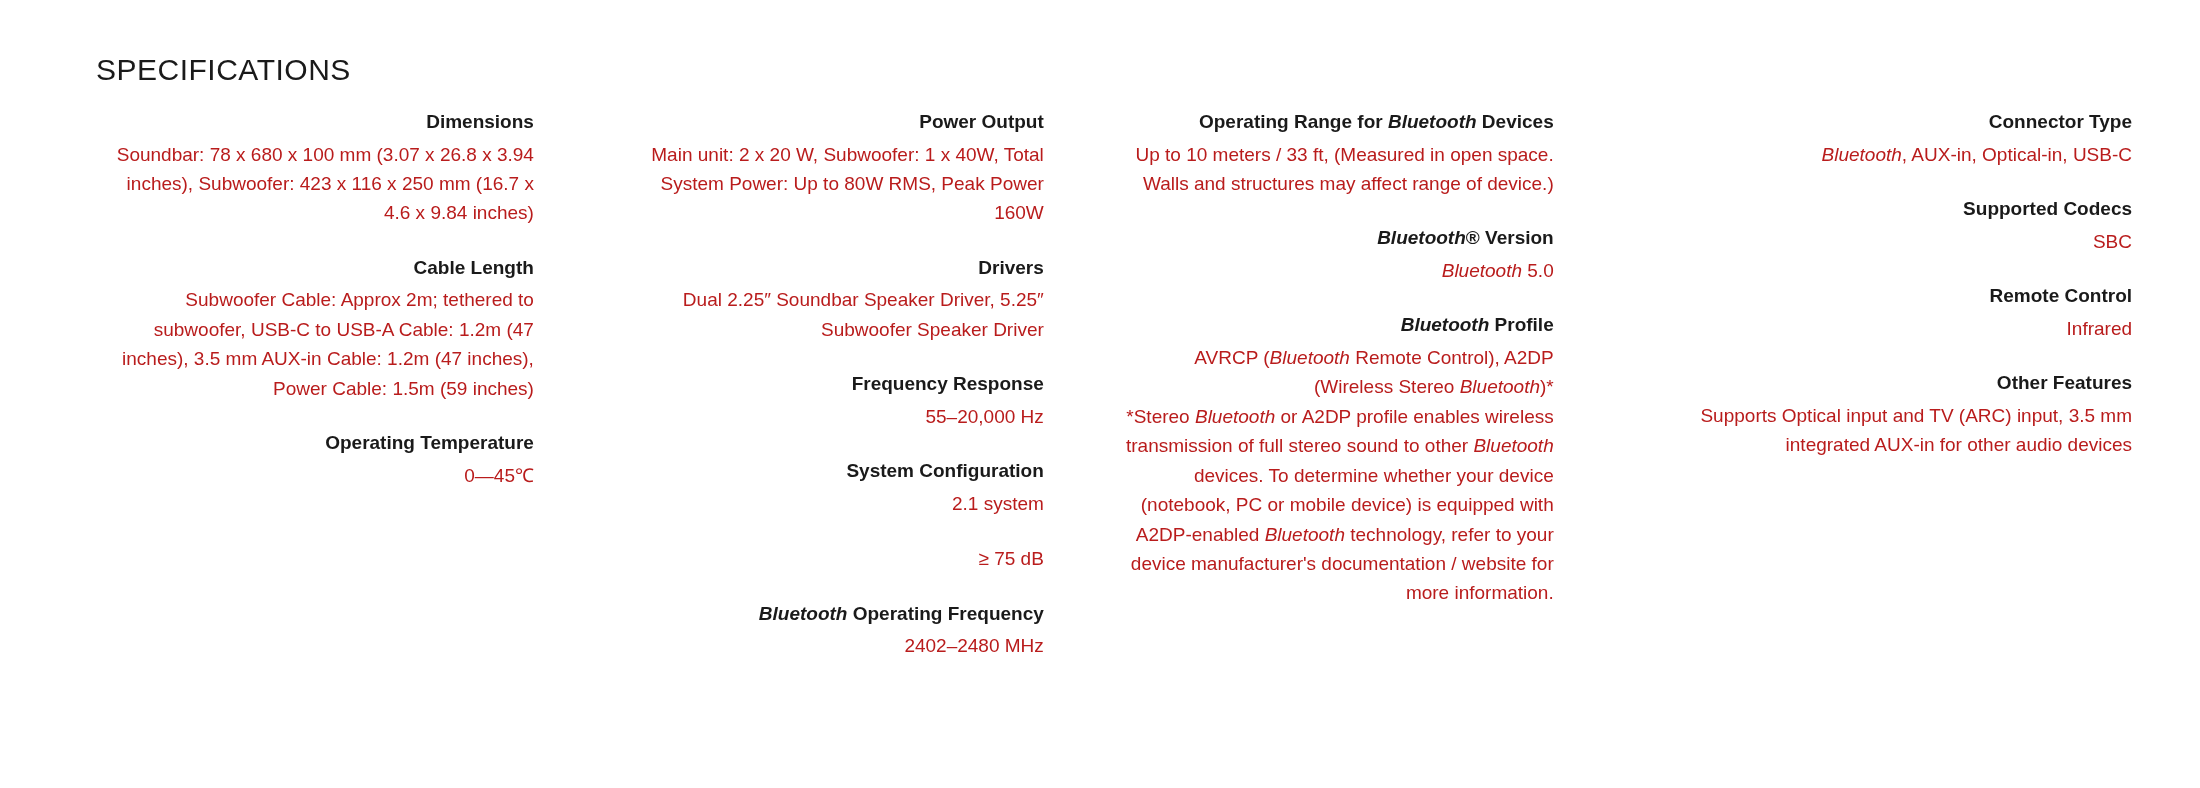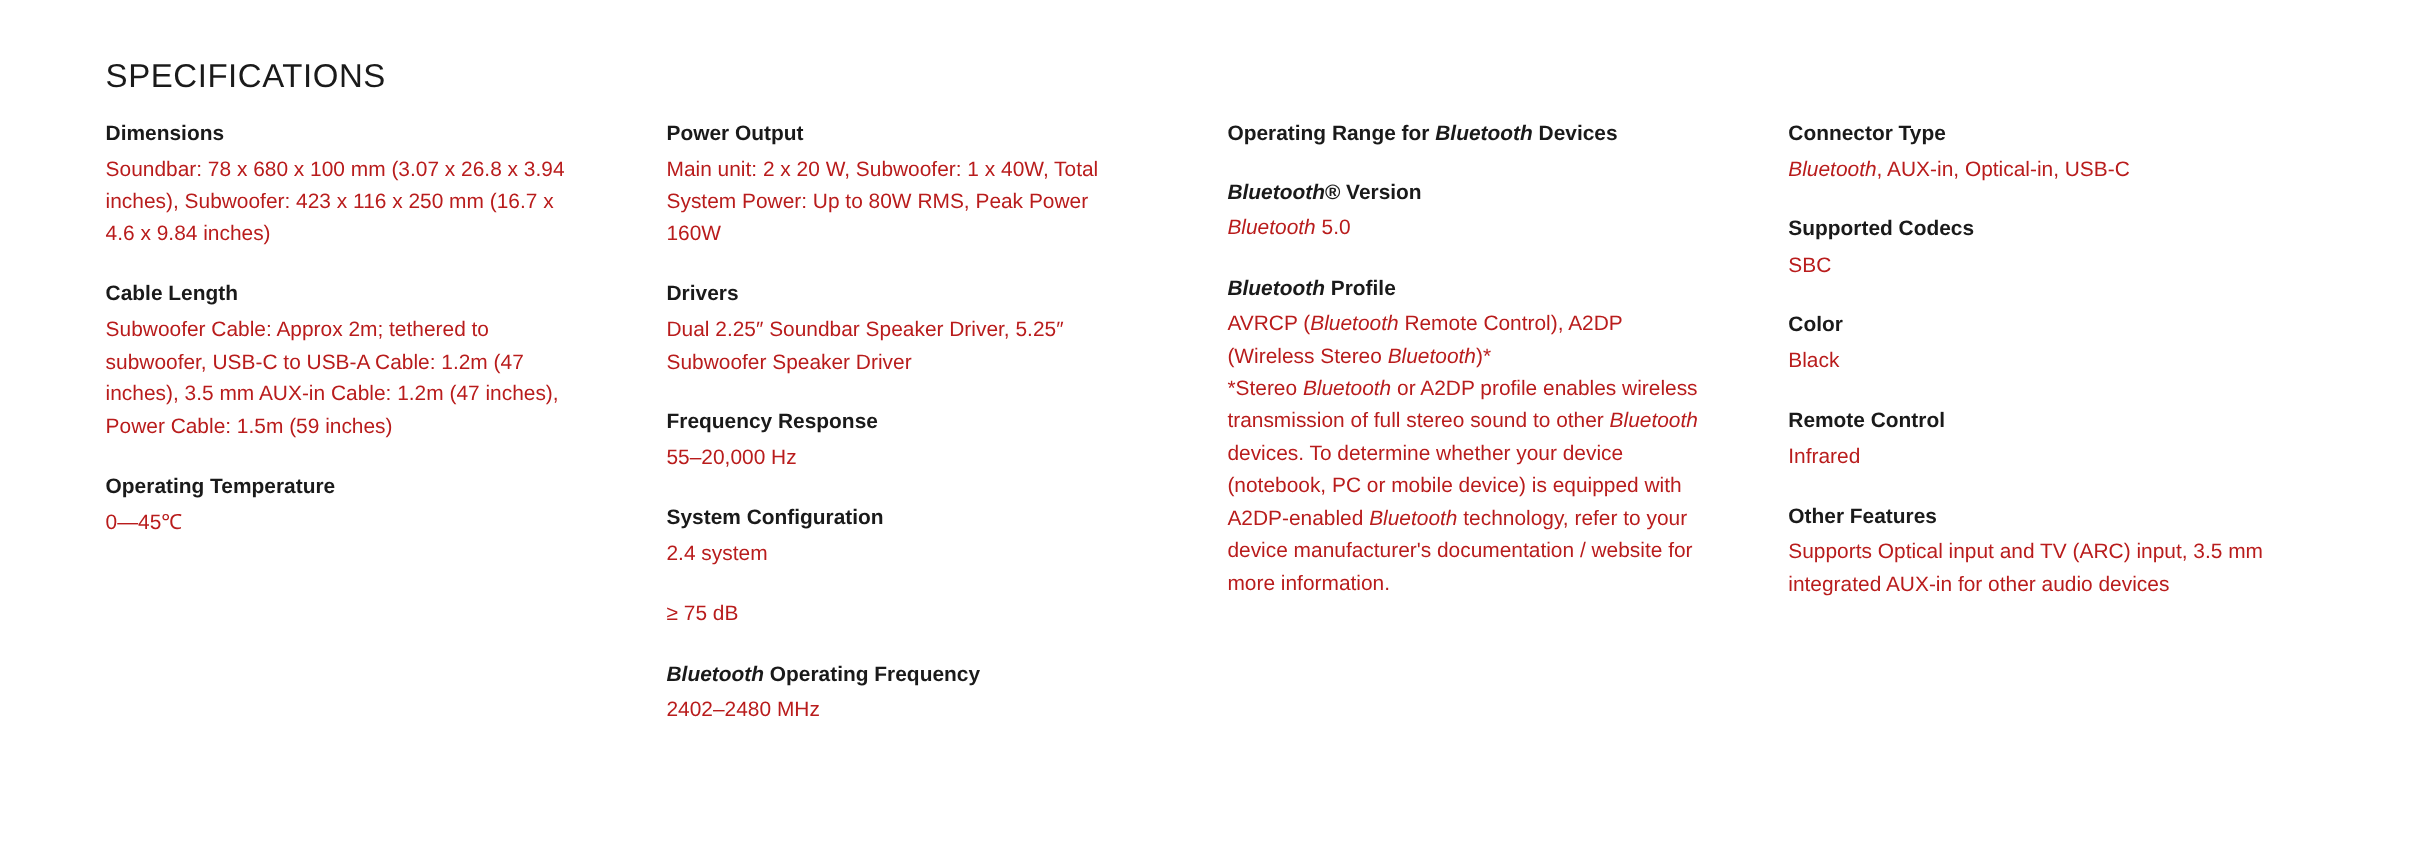--- a/index.html
+++ b/index.html
@@ -37,20 +37,21 @@
     top: 108px;
     width: 2036px;
     display: flex;
     flex-direction: row;
     align-items: flex-start;
     gap: 0;
   }
   .col {
     width: 533px;
     padding-right: 72px;
+    text-align: right;
   }
   .col:last-child { padding-right: 0; }
 
   .spec-block {
     margin-bottom: 26px;
   }
   .spec-block:last-child { margin-bottom: 0; }
 
   .spec-label {
     font-size: 19px;
@@ -101,34 +102,35 @@
       <div class="spec-block">
         <div class="spec-label">Drivers</div>
         <div class="spec-value">Dual 2.25″ Soundbar Speaker Driver, 5.25″ Subwoofer Speaker Driver</div>
       </div>
       <div class="spec-block">
         <div class="spec-label">Frequency Response</div>
         <div class="spec-value">55–20,000 Hz</div>
       </div>
       <div class="spec-block">
         <div class="spec-label">System Configuration</div>
-        <div class="spec-value">2.4 system</div>
+        <div class="spec-value">2.1 system</div>
       </div>
       <div class="spec-block">
         <div class="spec-value">≥ 75 dB</div>
       </div>
       <div class="spec-block">
         <div class="spec-label"><i>Bluetooth</i> Operating Frequency</div>
         <div class="spec-value">2402–2480 MHz</div>
       </div>
     </div>
 
     <div class="col">
       <div class="spec-block">
         <div class="spec-label">Operating Range for <i>Bluetooth</i> Devices</div>
+        <div class="spec-value">Up to 10 meters / 33 ft, (Measured in open space. Walls and structures may affect range of device.)</div>
       </div>
       <div class="spec-block">
         <div class="spec-label"><i>Bluetooth</i>® Version</div>
         <div class="spec-value"><i>Bluetooth</i> 5.0</div>
       </div>
       <div class="spec-block">
         <div class="spec-label"><i>Bluetooth</i> Profile</div>
         <div class="spec-value">AVRCP (<i>Bluetooth</i> Remote Control), A2DP (Wireless Stereo <i>Bluetooth</i>)*<br>*Stereo <i>Bluetooth</i> or A2DP profile enables wireless transmission of full stereo sound to other <i>Bluetooth</i> devices. To determine whether your device (notebook, PC or mobile device) is equipped with A2DP-enabled <i>Bluetooth</i> technology, refer to your device manufacturer's documentation / website for more information.</div>
       </div>
     </div>
@@ -136,24 +138,20 @@
     <div class="col">
       <div class="spec-block">
         <div class="spec-label">Connector Type</div>
         <div class="spec-value"><i>Bluetooth</i>, AUX-in, Optical-in, USB-C</div>
       </div>
       <div class="spec-block">
         <div class="spec-label">Supported Codecs</div>
         <div class="spec-value">SBC</div>
       </div>
       <div class="spec-block">
-        <div class="spec-label">Color</div>
-        <div class="spec-value">Black</div>
-      </div>
-      <div class="spec-block">
         <div class="spec-label">Remote Control</div>
         <div class="spec-value">Infrared</div>
       </div>
       <div class="spec-block">
         <div class="spec-label">Other Features</div>
         <div class="spec-value">Supports Optical input and TV (ARC) input, 3.5 mm integrated AUX-in for other audio devices</div>
       </div>
     </div>
 
   </div>

